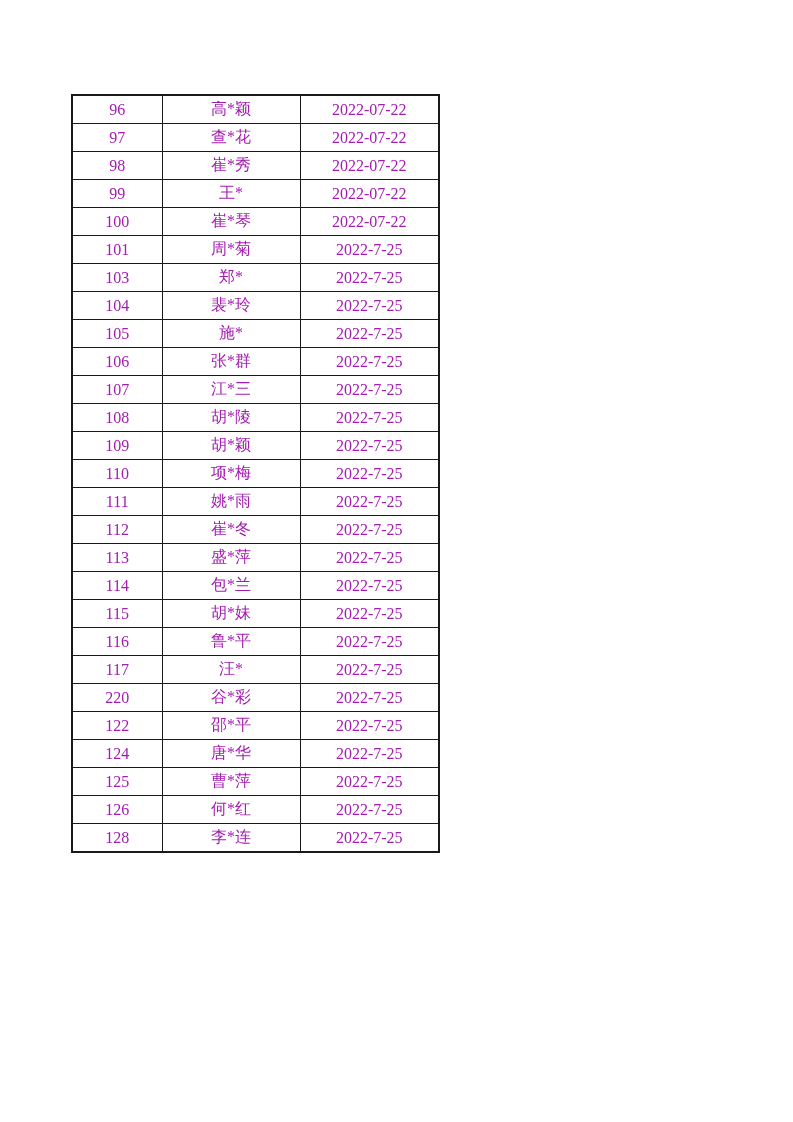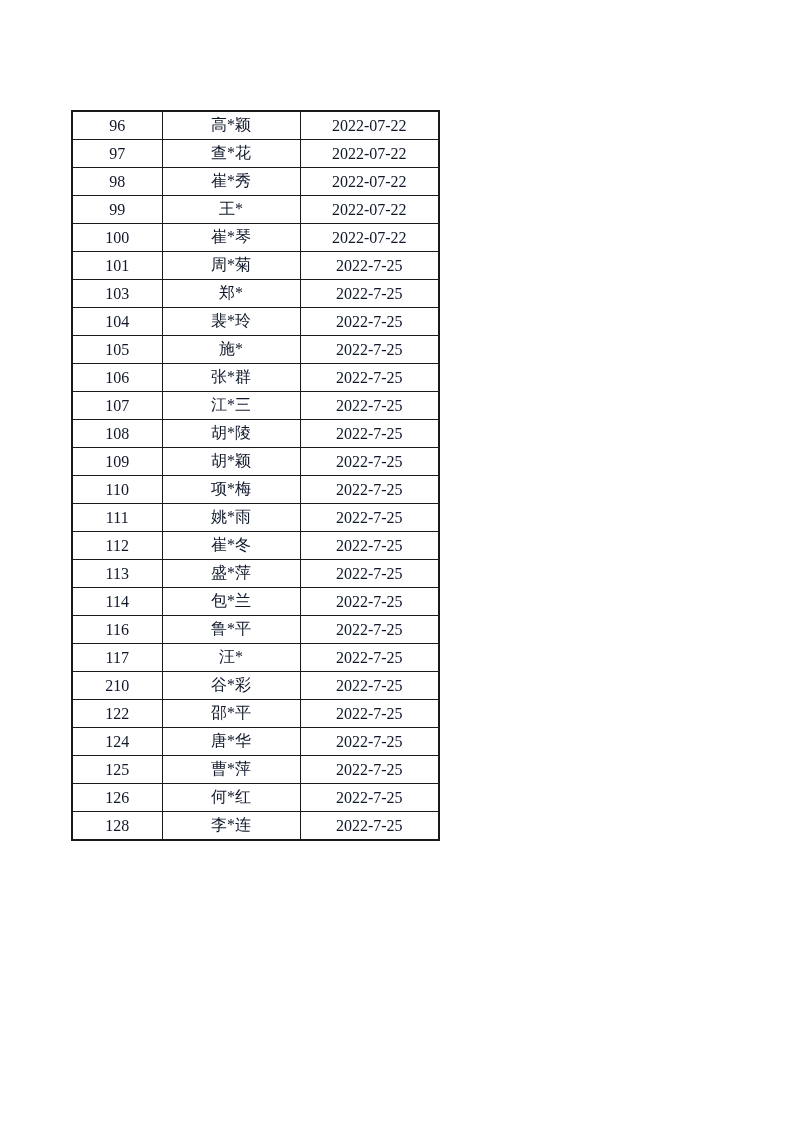--- a/index.html
+++ b/index.html
@@ -17,22 +17,21 @@
   table.records {
     position: absolute;
     left: 71px;
     top: 94px;
     width: 367px;
     border-collapse: collapse;
     table-layout: fixed;
     border: 2px solid #1a1a1a;
     font-family: "Liberation Serif", "DejaVu Serif", serif;
     font-size: 16px;
-    color: #0f172a;
-    margin-top: 16px;
+    color: #a21caf;
   }
   table.records col.c1 { width: 90px; }
   table.records col.c2 { width: 138px; }
   table.records col.c3 { width: 139px; }
   table.records td {
     border: 1px solid #1a1a1a;
     height: 27px;
     text-align: center;
     vertical-align: middle;
     padding: 0;
@@ -153,37 +152,42 @@
     <td>盛*萍</td>
     <td>2022-7-25</td>
   </tr>
 
   <tr>
     <td>114</td>
     <td>包*兰</td>
     <td>2022-7-25</td>
   </tr>
 
+  <tr>
+    <td>115</td>
+    <td>胡*妹</td>
+    <td>2022-7-25</td>
+  </tr>
 
   <tr>
     <td>116</td>
     <td>鲁*平</td>
     <td>2022-7-25</td>
   </tr>
 
   <tr>
     <td>117</td>
     <td>汪*</td>
     <td>2022-7-25</td>
   </tr>
 
 
 
   <tr>
-    <td>210</td>
+    <td>220</td>
     <td>谷*彩</td>
     <td>2022-7-25</td>
   </tr>
 
 
   <tr>
     <td>122</td>
     <td>邵*平</td>
     <td>2022-7-25</td>
   </tr>

